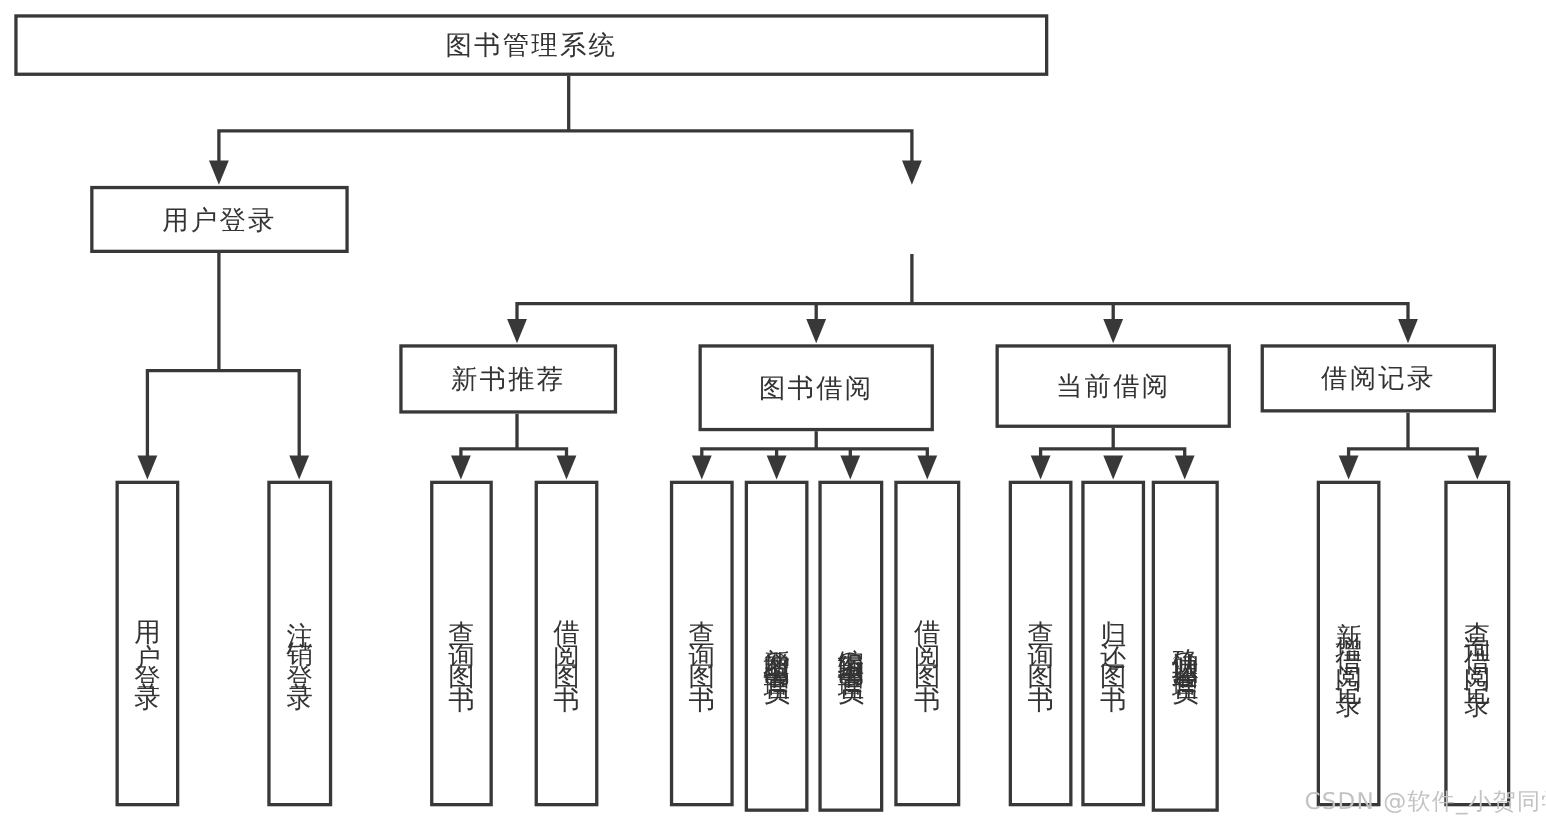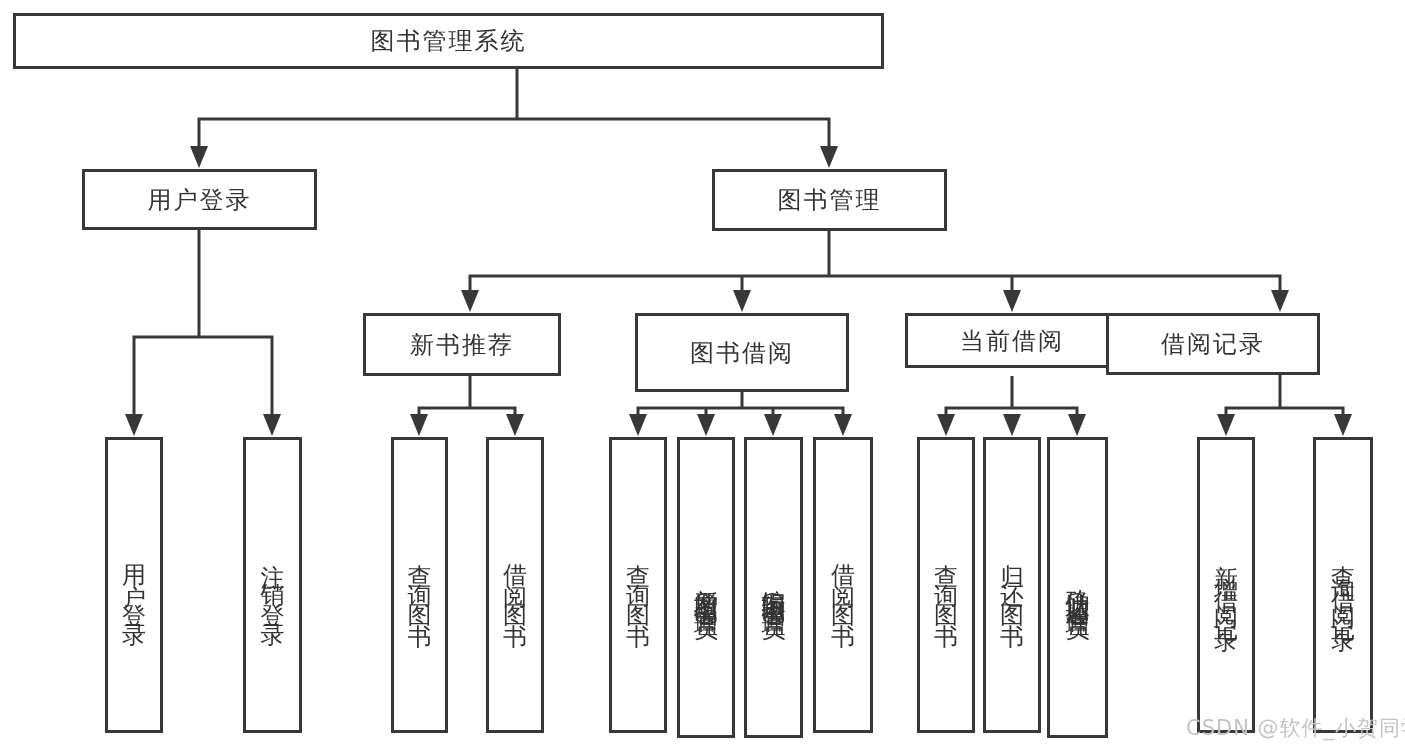--- a/index.html
+++ b/index.html
@@ -22,27 +22,27 @@
     box-sizing: border-box;
     border: 3px solid #383838;
     background: #ffffff;
     display: flex;
     align-items: center;
     justify-content: center;
     font-size: 24px;
     color: #333333;
   }
   .hbox { letter-spacing: 2px; }
-  .root  { left: 13px;   top: 13px;  width: 871px; height: 56px; }
+  .root  { left: 13px;   top: 13px;  width: 940px; height: 56px; }
   .l2a   { left: 82px;   top: 169px; width: 235px;  height: 61px; }
   .l2b   { left: 712px;  top: 169px; width: 235px;  height: 62px; }
   .l3a   { left: 363px;  top: 313px; width: 198px;  height: 63px; }
   .l3b   { left: 635px;  top: 313px; width: 214px;  height: 79px; }
-  .l3c   { left: 905px;  top: 313px; width: 214px;  height: 55px; }
-  .l3d   { left: 1106px; top: 313px; width: 214px;  height: 62px; }
+  .l3c   { left: 905px;  top: 313px; width: 214px;  height: 76px; }
+  .l3d   { left: 1146px; top: 313px; width: 214px;  height: 62px; }
   .vbox {
     writing-mode: vertical-rl;
     text-orientation: mixed;
     top: 437px;
     height: 296px;
     font-size: 24px;
     letter-spacing: 20px;
   }
   .vbox.mid  { letter-spacing: 13px; }
   .vbox.tall { height: 301px; letter-spacing: 4px; }
@@ -104,21 +104,20 @@
       <polygon points="1012,436 1003,414 1021,414"></polygon>
       <polygon points="1077,436 1068,414 1086,414"></polygon>
       <polygon points="1226,436 1217,414 1235,414"></polygon>
       <polygon points="1343,436 1334,414 1352,414"></polygon>
     </g>
   </svg>
 
   <div class="box hbox root">图书管理系统</div>
 
   <div class="box hbox l2a">用户登录</div>
-  <div class="box hbox l2b">图书管理</div>
 
   <div class="box hbox l3a">新书推荐</div>
   <div class="box hbox l3b">图书借阅</div>
   <div class="box hbox l3c">当前借阅</div>
   <div class="box hbox l3d">借阅记录</div>
 
   <div class="box vbox lf1">用户登录</div>
   <div class="box vbox lf2">注销登录</div>
   <div class="box vbox lf3">查询图书</div>
   <div class="box vbox lf4">借阅图书</div>

